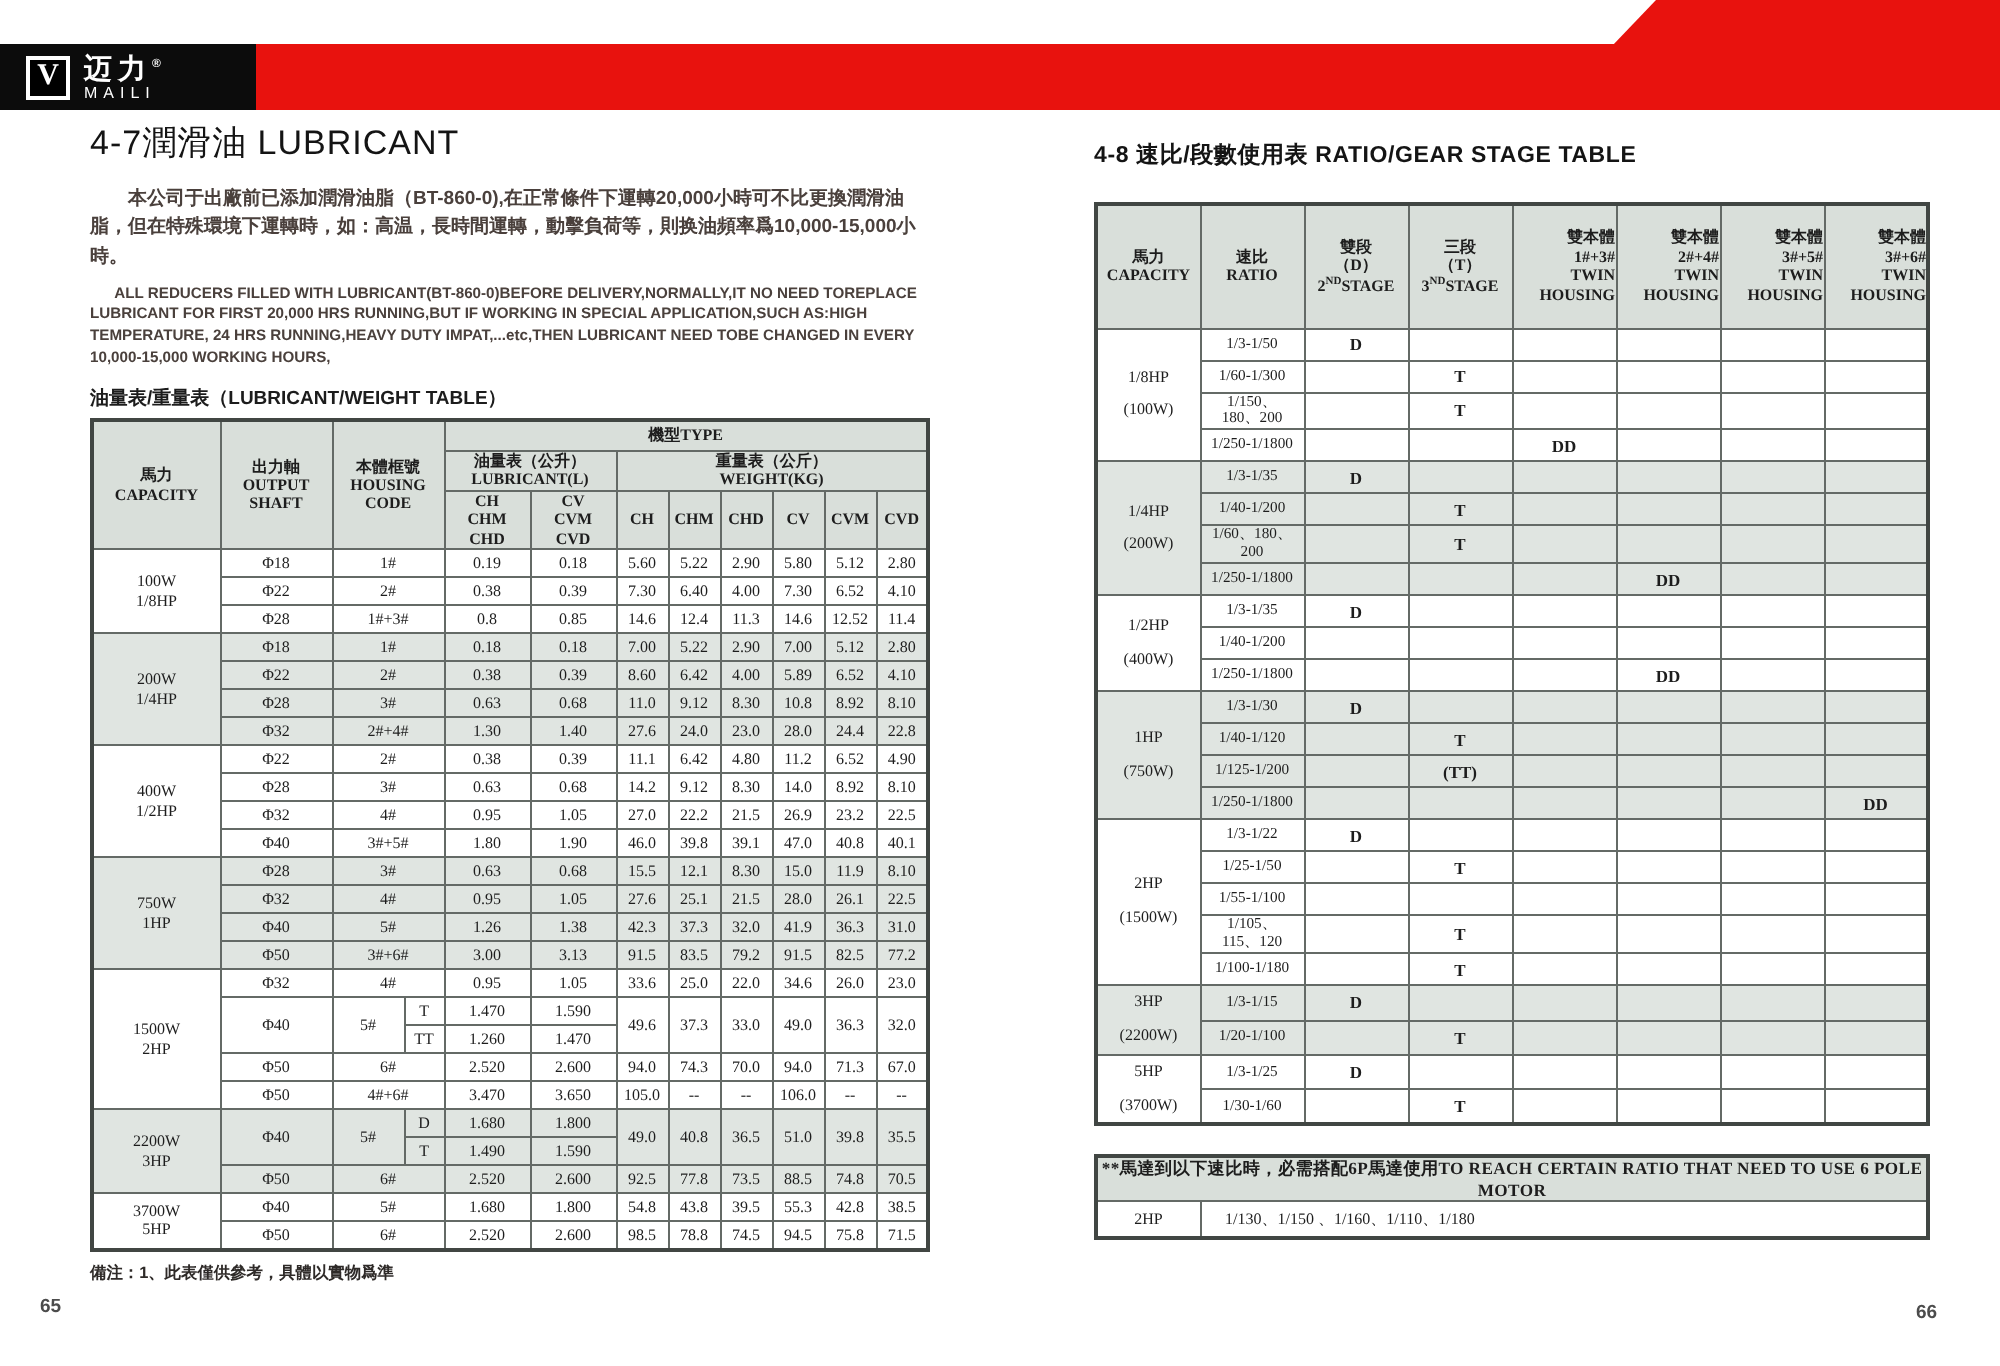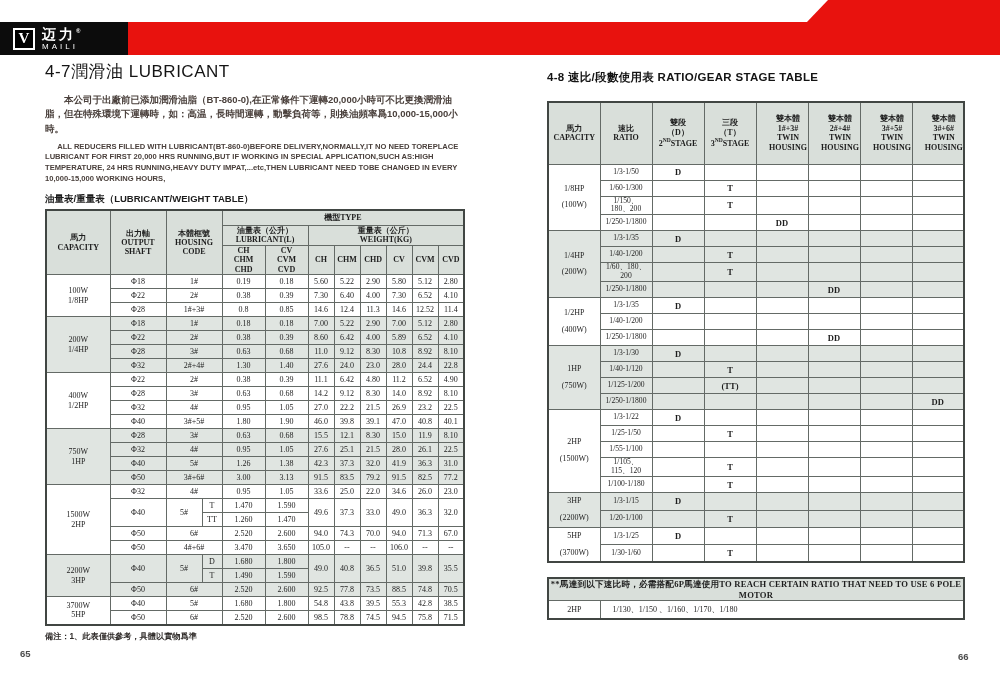--- a/index.html
+++ b/index.html
@@ -44,21 +44,21 @@
   #left-table{width:418px}
   #left-table .hr1 th{height:15px}
   #left-table .hr2 th{height:20px}
   #left-table .hr3 th{height:27px}
   #left-table tbody td{height:14px}
   #left-table .cap{font-size:8px}
 
   
   #right-table{width:416px}
   #right-table thead th{height:62px}
-  #right-table thead th.twin{text-align:center;padding-left:12px}
+  #right-table thead th.twin{text-align:right;padding-left:12px}
   #right-table tbody td{height:16px}
   #right-table .cap2{line-height:2.1}
   #right-table .mark{font-weight:bold;font-size:8.5px}
   #right-table .ratio{font-size:7.6px}
 
   
   #note-table{width:416px;margin-top:14px}
   #note-table th{height:18px;font-size:8.6px;letter-spacing:.2px}
   #note-table td{height:19px}
   #note-table .ratios{text-align:left;padding-left:12px}
@@ -689,20 +689,20 @@
         <col style="width:364px">
       </colgroup>
     <thead>
         <tr>
           <th colspan="2">**馬達到以下速比時，必需搭配6P馬達使用TO REACH CERTAIN RATIO THAT NEED TO USE 6 POLE MOTOR</th>
         </tr>
       </thead>
     <tbody>
         <tr>
           <td>2HP</td>
-          <td class="ratios">1/130、1/150 、1/160、1/170、1/180</td>
+          <td class="ratios">1/130、1/150 、1/160、1/110、1/180</td>
         </tr>
       </tbody>
   </table>
 </div>
 
 <div class="page-num pn-left">65</div>
 <div class="page-num pn-right">66</div>
 
 </body></html>

